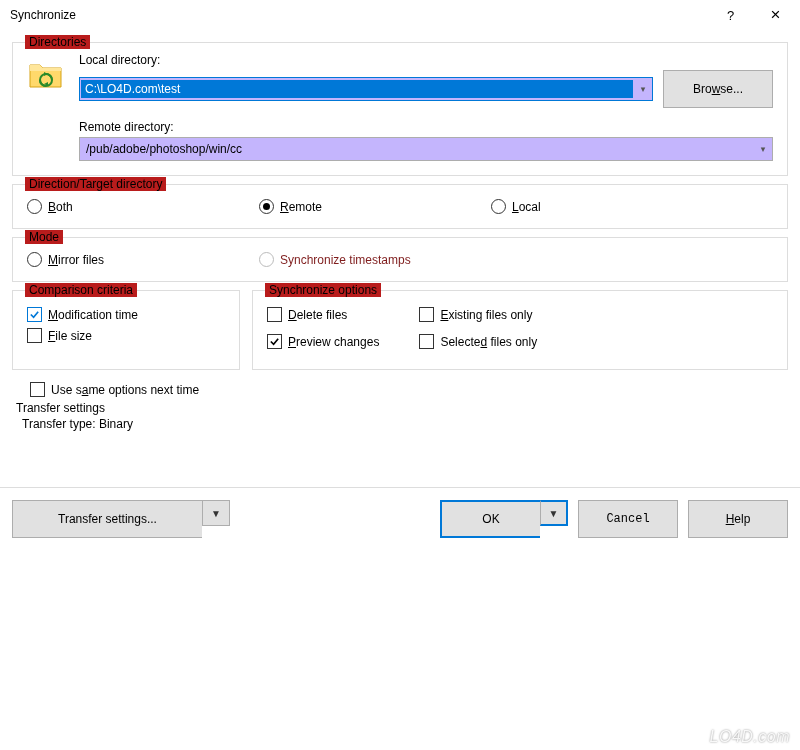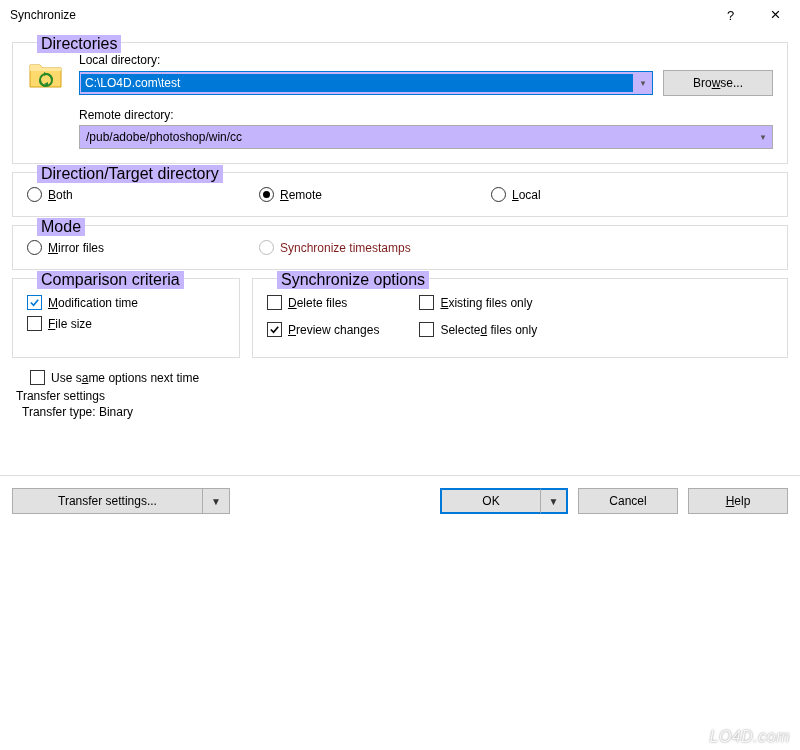--- a/index.html
+++ b/index.html
@@ -33,24 +33,24 @@
 .content { padding: 4px 12px 8px 12px; }
 .groupbox {
   border: 1px solid #ddd;
   margin-top: 8px;
   padding: 10px 14px 14px 14px;
   position: relative;
 }
 .groupbox-legend {
   position: absolute;
   top: -8px;
-  left: 24px;
-  background: #c4b5fd;
+  left: 12px;
+  background: #b91c1c;
   padding: 0 4px;
-  font-size: 16px;
+  font-size: 12px;
 }
 .dir-row { display: flex; align-items: flex-start; gap: 12px; }
 .folder-icon { width: 40px; height: 40px; flex-shrink: 0; margin-top: 2px; }
 .dir-fields { flex: 1; }
 .field-label { font-size: 12px; margin-bottom: 3px; }
 .field-line { display: flex; gap: 10px; align-items: center; }
 .combo {
   flex: 1;
   height: 24px;
   border: 1px solid #7a7a7a;
@@ -70,21 +70,21 @@
 .combo-val.selected { background: #0078d7; color: #fff; padding: 2px 4px; margin: 1px; }
 .combo-arrow {
   width: 18px;
   display: flex;
   align-items: center;
   justify-content: center;
   color: #555;
   font-size: 9px;
 }
 .btn {
-  height: 26px;
+  height: 38px;
   min-width: 90px;
   background: #e1e1e1;
   border: 1px solid #adadad;
   font-size: 12px;
   display: flex;
   align-items: center;
   justify-content: center;
   padding: 0 14px;
 }
 .radio-row { display: flex; gap: 0; padding-top: 4px; }
@@ -290,21 +290,21 @@
       </div>
     <div class="split-arrow">▼</div>
   </div>
   <div style="flex:1;"></div>
   <div class="split-btn">
     <div class="btn default-btn" style="min-width:100px;border-right:0;">
         <span>OK</span>
       </div>
     <div class="split-arrow" style="border:2px solid #0078d7;border-left:1px solid #adadad;">▼</div>
   </div>
-  <div class="btn" style="min-width:100px;">
+  <div class="btn" style="min-width:100px;font-family:Liberation Mono, monospace;">
       <span>Cancel</span>
     </div>
   <div class="btn" style="min-width:100px;">
       <span><span class="u">H</span>elp</span>
     </div>
 </div>
 
 <div class="watermark">LO4D.com</div>
 
 </body></html>

